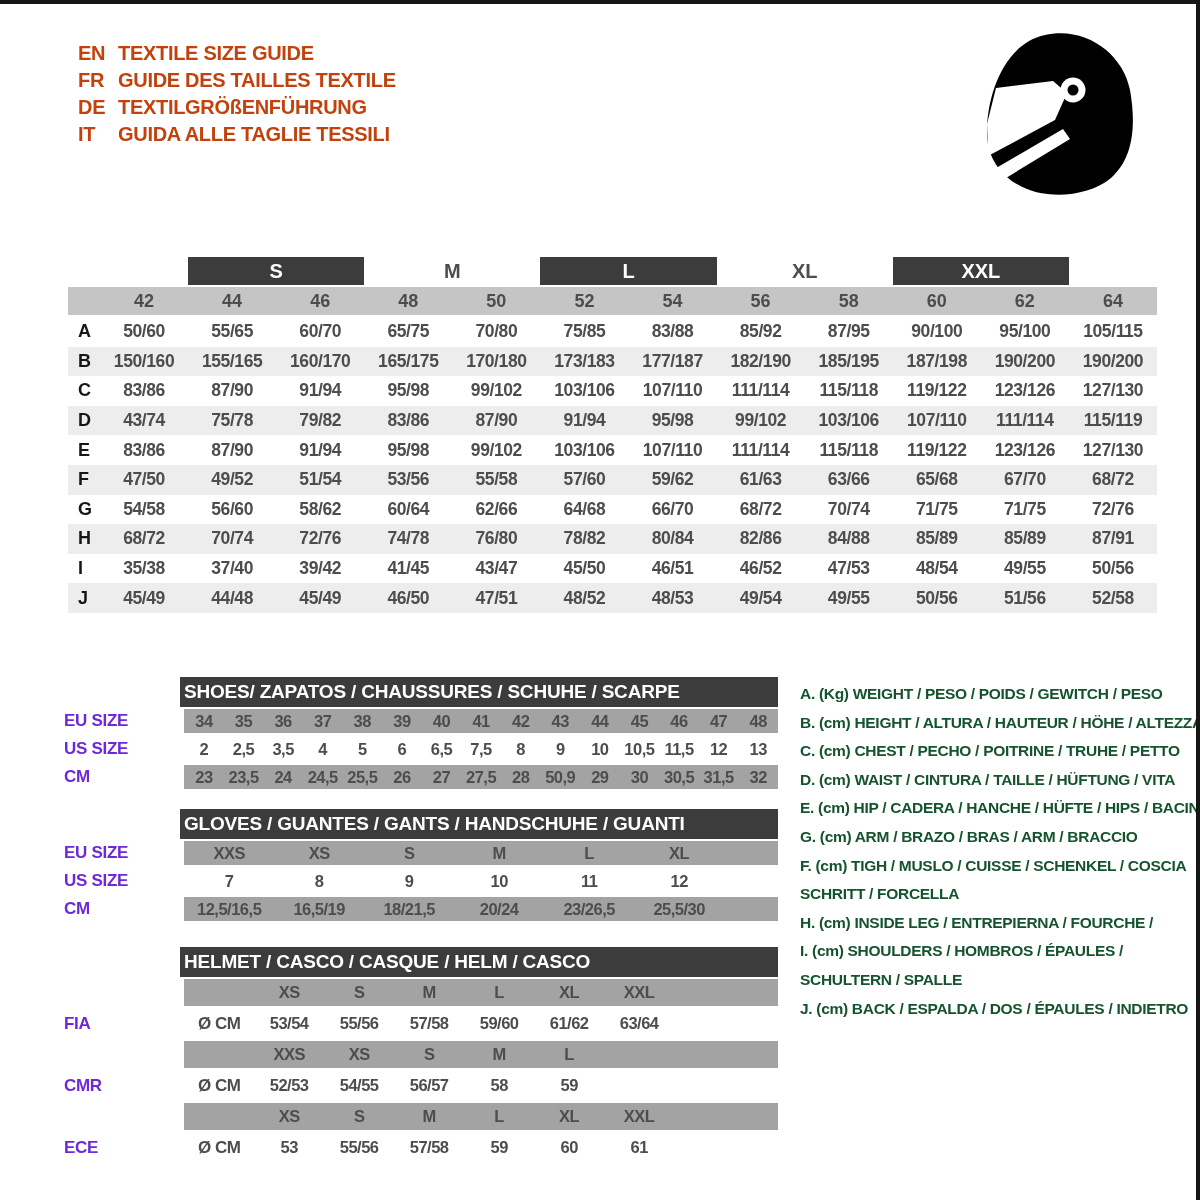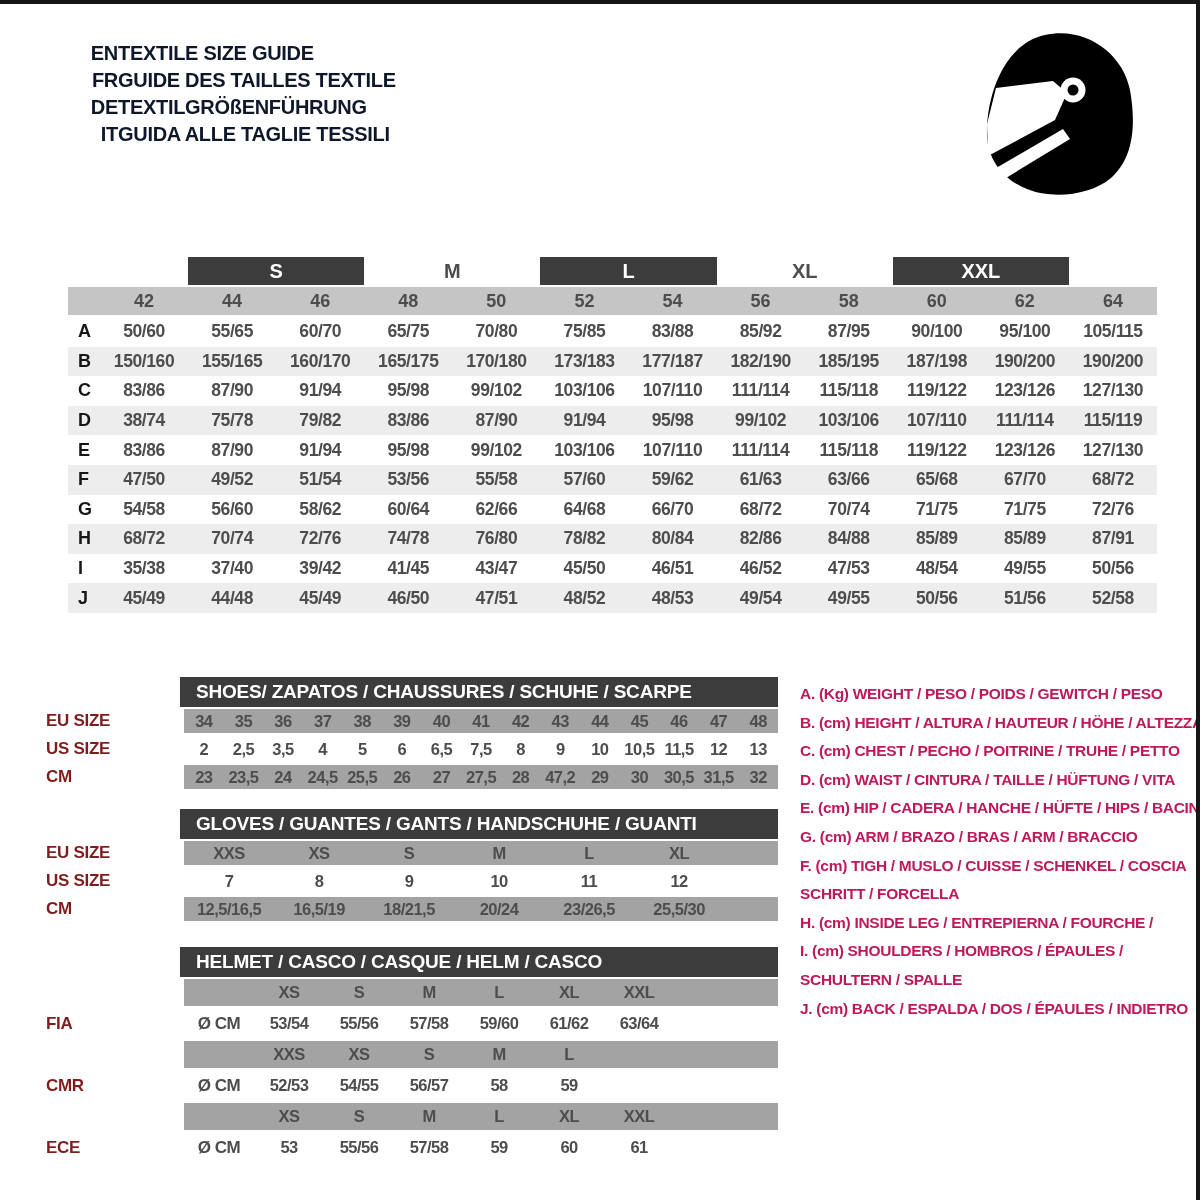--- a/index.html
+++ b/index.html
@@ -2,21 +2,21 @@
 <html><head>
 <meta charset="utf-8">
 <style>
   html,body{margin:0;padding:0;background:#fff;}
   .page{position:relative;width:1200px;height:1200px;background:#fff;overflow:hidden;
         box-sizing:border-box;border-top:4px solid #161616;border-right:4px solid #161616;
         font-family:"Liberation Sans","DejaVu Sans",sans-serif;}
 
   
   .langs{position:absolute;left:78px;top:36px;}
-  .lang-row{display:flex;height:27px;align-items:center;font-weight:bold;font-size:20px;color:#0f172a;letter-spacing:-0.3px;text-align:right;}
+  .lang-row{display:flex;height:27px;align-items:center;font-weight:bold;font-size:20px;color:#c2410c;letter-spacing:-0.3px;}
   .lang-code{width:40px;}
 
   
   .helmet-svg{position:absolute;left:983px;top:24px;width:155px;height:174px;}
 
   
   .main-table{position:absolute;left:68px;top:253px;width:1089px;}
   .mt-row{display:grid;grid-template-columns:32px repeat(12,1fr);}
   .mt-groups{height:28px;}
   .grp{display:flex;align-items:center;justify-content:center;font-weight:bold;font-size:20px;}
@@ -27,37 +27,37 @@
   .mt-body{margin-top:2px;}
   .mt-data{height:29.6px;}
   .mt-data.stripe{background:#ededed;}
   .mt-label{display:flex;align-items:center;padding-left:10px;font-weight:bold;font-size:18px;color:#161616;}
   .mt-cell{display:flex;align-items:center;justify-content:center;font-weight:bold;font-size:17.5px;color:#4d4d4d;letter-spacing:-0.4px;}
 
   
   .section{position:absolute;left:0;width:778px;}
   #shoes{top:673px;} #gloves{top:805px;} #helmetsec{top:943px;}
   .sec-bar{margin-left:180px;width:598px;height:30px;background:#3c3c3c;color:#fff;
-           display:flex;align-items:center;box-sizing:border-box;padding-left:16px;
+           display:flex;align-items:center;box-sizing:border-box;padding-left:4px;
            font-weight:bold;font-size:19px;letter-spacing:-0.2px;}
   .sec-row{display:flex;height:28px;}
   .hrow{height:31px;}
-  .sec-label{width:185px;box-sizing:border-box;padding-left:46px;display:flex;align-items:center;
-             font-weight:bold;font-size:17px;color:#7f1d1d;letter-spacing:-0.3px;}
+  .sec-label{width:185px;box-sizing:border-box;padding-left:64px;display:flex;align-items:center;
+             font-weight:bold;font-size:17px;color:#6d28d9;letter-spacing:-0.3px;}
   .sec-data{width:598px;display:grid;align-items:center;}
   .sec-data.stripe{background:#a3a3a3;box-shadow:inset 0 2px 0 #fff,inset 0 -2px 0 #fff;}
   .g15{grid-template-columns:repeat(15,1fr);}
   .g6{grid-template-columns:repeat(6,90px) 1fr;}
   .gh{grid-template-columns:70px repeat(6,70px) 1fr;}
   .sec-cell{text-align:center;font-weight:bold;font-size:16.5px;color:#4d4d4d;letter-spacing:-0.5px;}
   .sec-cell.unit{font-size:17px;text-align:center;}
 
   
   .legend{position:absolute;left:800px;top:676px;width:395px;}
-  .legend-line{font-weight:bold;font-size:15.5px;line-height:28.6px;color:#be185d;letter-spacing:-0.3px;white-space:nowrap;}
+  .legend-line{font-weight:bold;font-size:15.5px;line-height:28.6px;color:#14532d;letter-spacing:-0.3px;white-space:nowrap;}
 </style>
 </head>
 <body>
 
 <div class="page">
 
   <div class="langs">
       <div class="lang-row">
         <span class="lang-code">EN</span>
         <span class="lang-label">TEXTILE SIZE GUIDE</span>
@@ -148,21 +148,21 @@
           <div class="mt-cell">103/106</div>
           <div class="mt-cell">107/110</div>
           <div class="mt-cell">111/114</div>
           <div class="mt-cell">115/118</div>
           <div class="mt-cell">119/122</div>
           <div class="mt-cell">123/126</div>
           <div class="mt-cell">127/130</div>
         </div>
         <div class="mt-row mt-data stripe">
           <div class="mt-label">D</div>
-          <div class="mt-cell">38/74</div>
+          <div class="mt-cell">43/74</div>
           <div class="mt-cell">75/78</div>
           <div class="mt-cell">79/82</div>
           <div class="mt-cell">83/86</div>
           <div class="mt-cell">87/90</div>
           <div class="mt-cell">91/94</div>
           <div class="mt-cell">95/98</div>
           <div class="mt-cell">99/102</div>
           <div class="mt-cell">103/106</div>
           <div class="mt-cell">107/110</div>
           <div class="mt-cell">111/114</div>
@@ -309,21 +309,21 @@
           <div class="sec-data g15 stripe">
             <div class="sec-cell">23</div>
             <div class="sec-cell">23,5</div>
             <div class="sec-cell">24</div>
             <div class="sec-cell">24,5</div>
             <div class="sec-cell">25,5</div>
             <div class="sec-cell">26</div>
             <div class="sec-cell">27</div>
             <div class="sec-cell">27,5</div>
             <div class="sec-cell">28</div>
-            <div class="sec-cell">47,2</div>
+            <div class="sec-cell">50,9</div>
             <div class="sec-cell">29</div>
             <div class="sec-cell">30</div>
             <div class="sec-cell">30,5</div>
             <div class="sec-cell">31,5</div>
             <div class="sec-cell">32</div>
           </div>
         </div>
       </div>
   </div>
 

